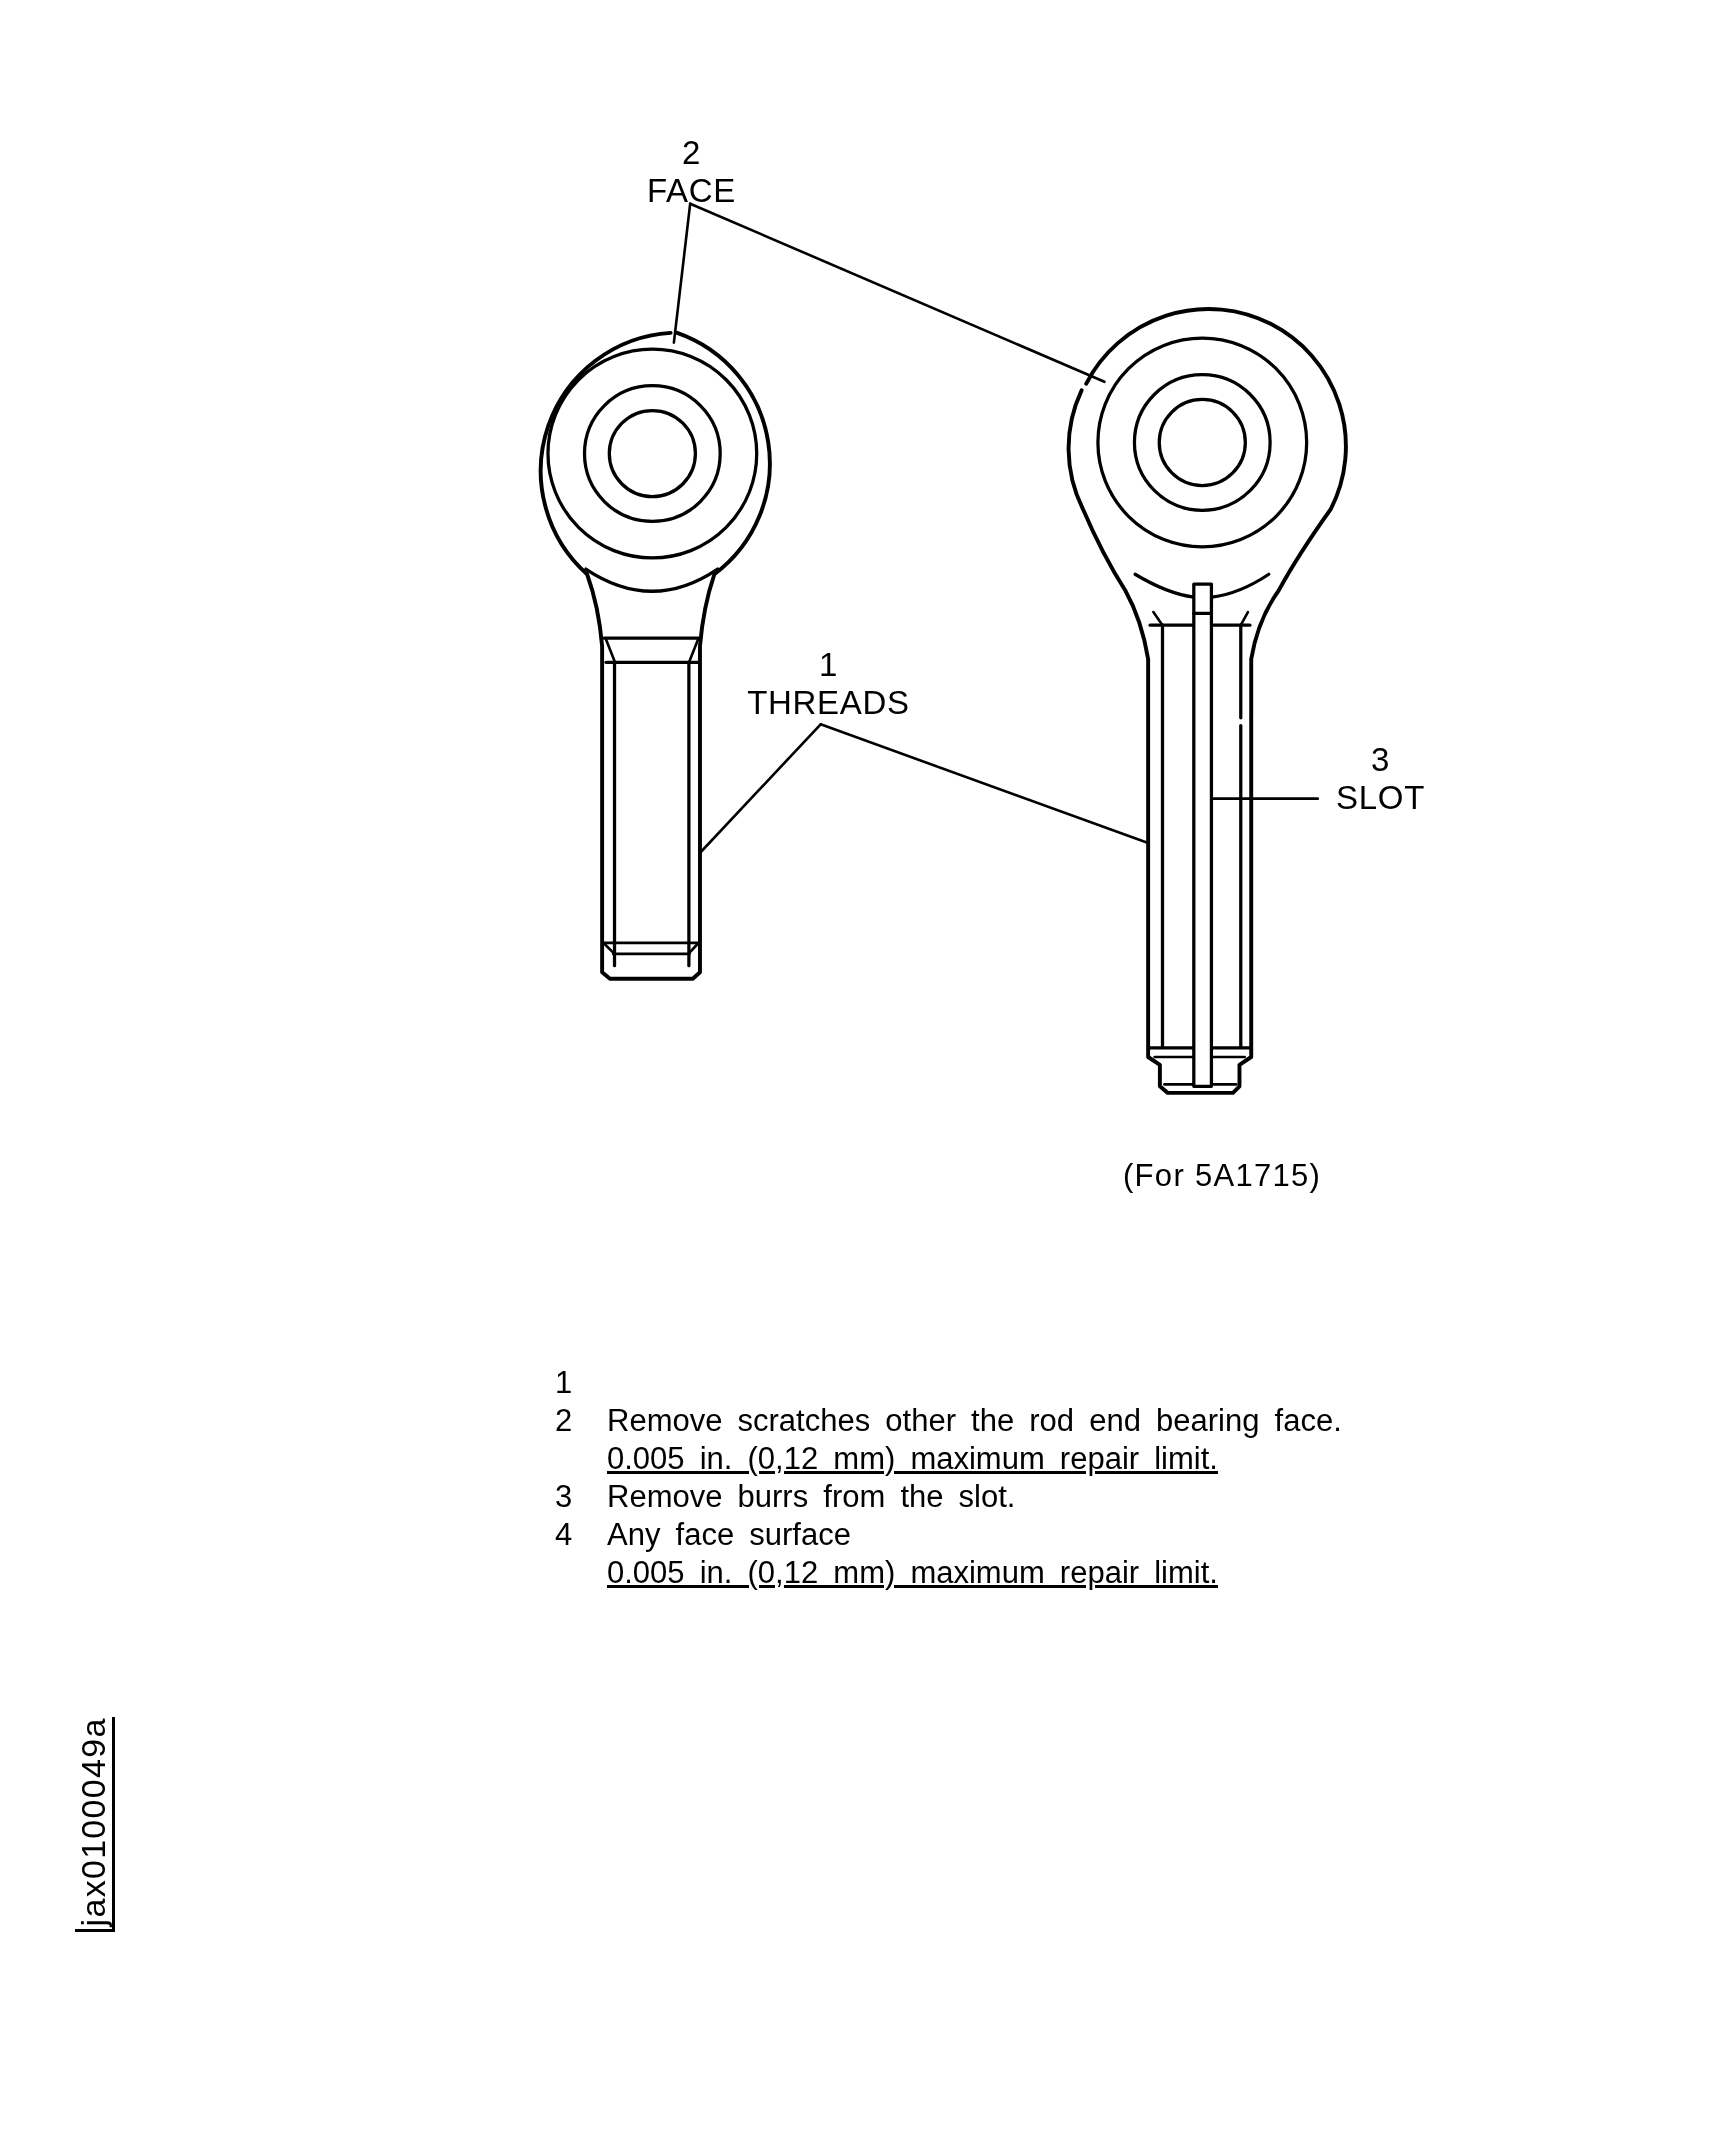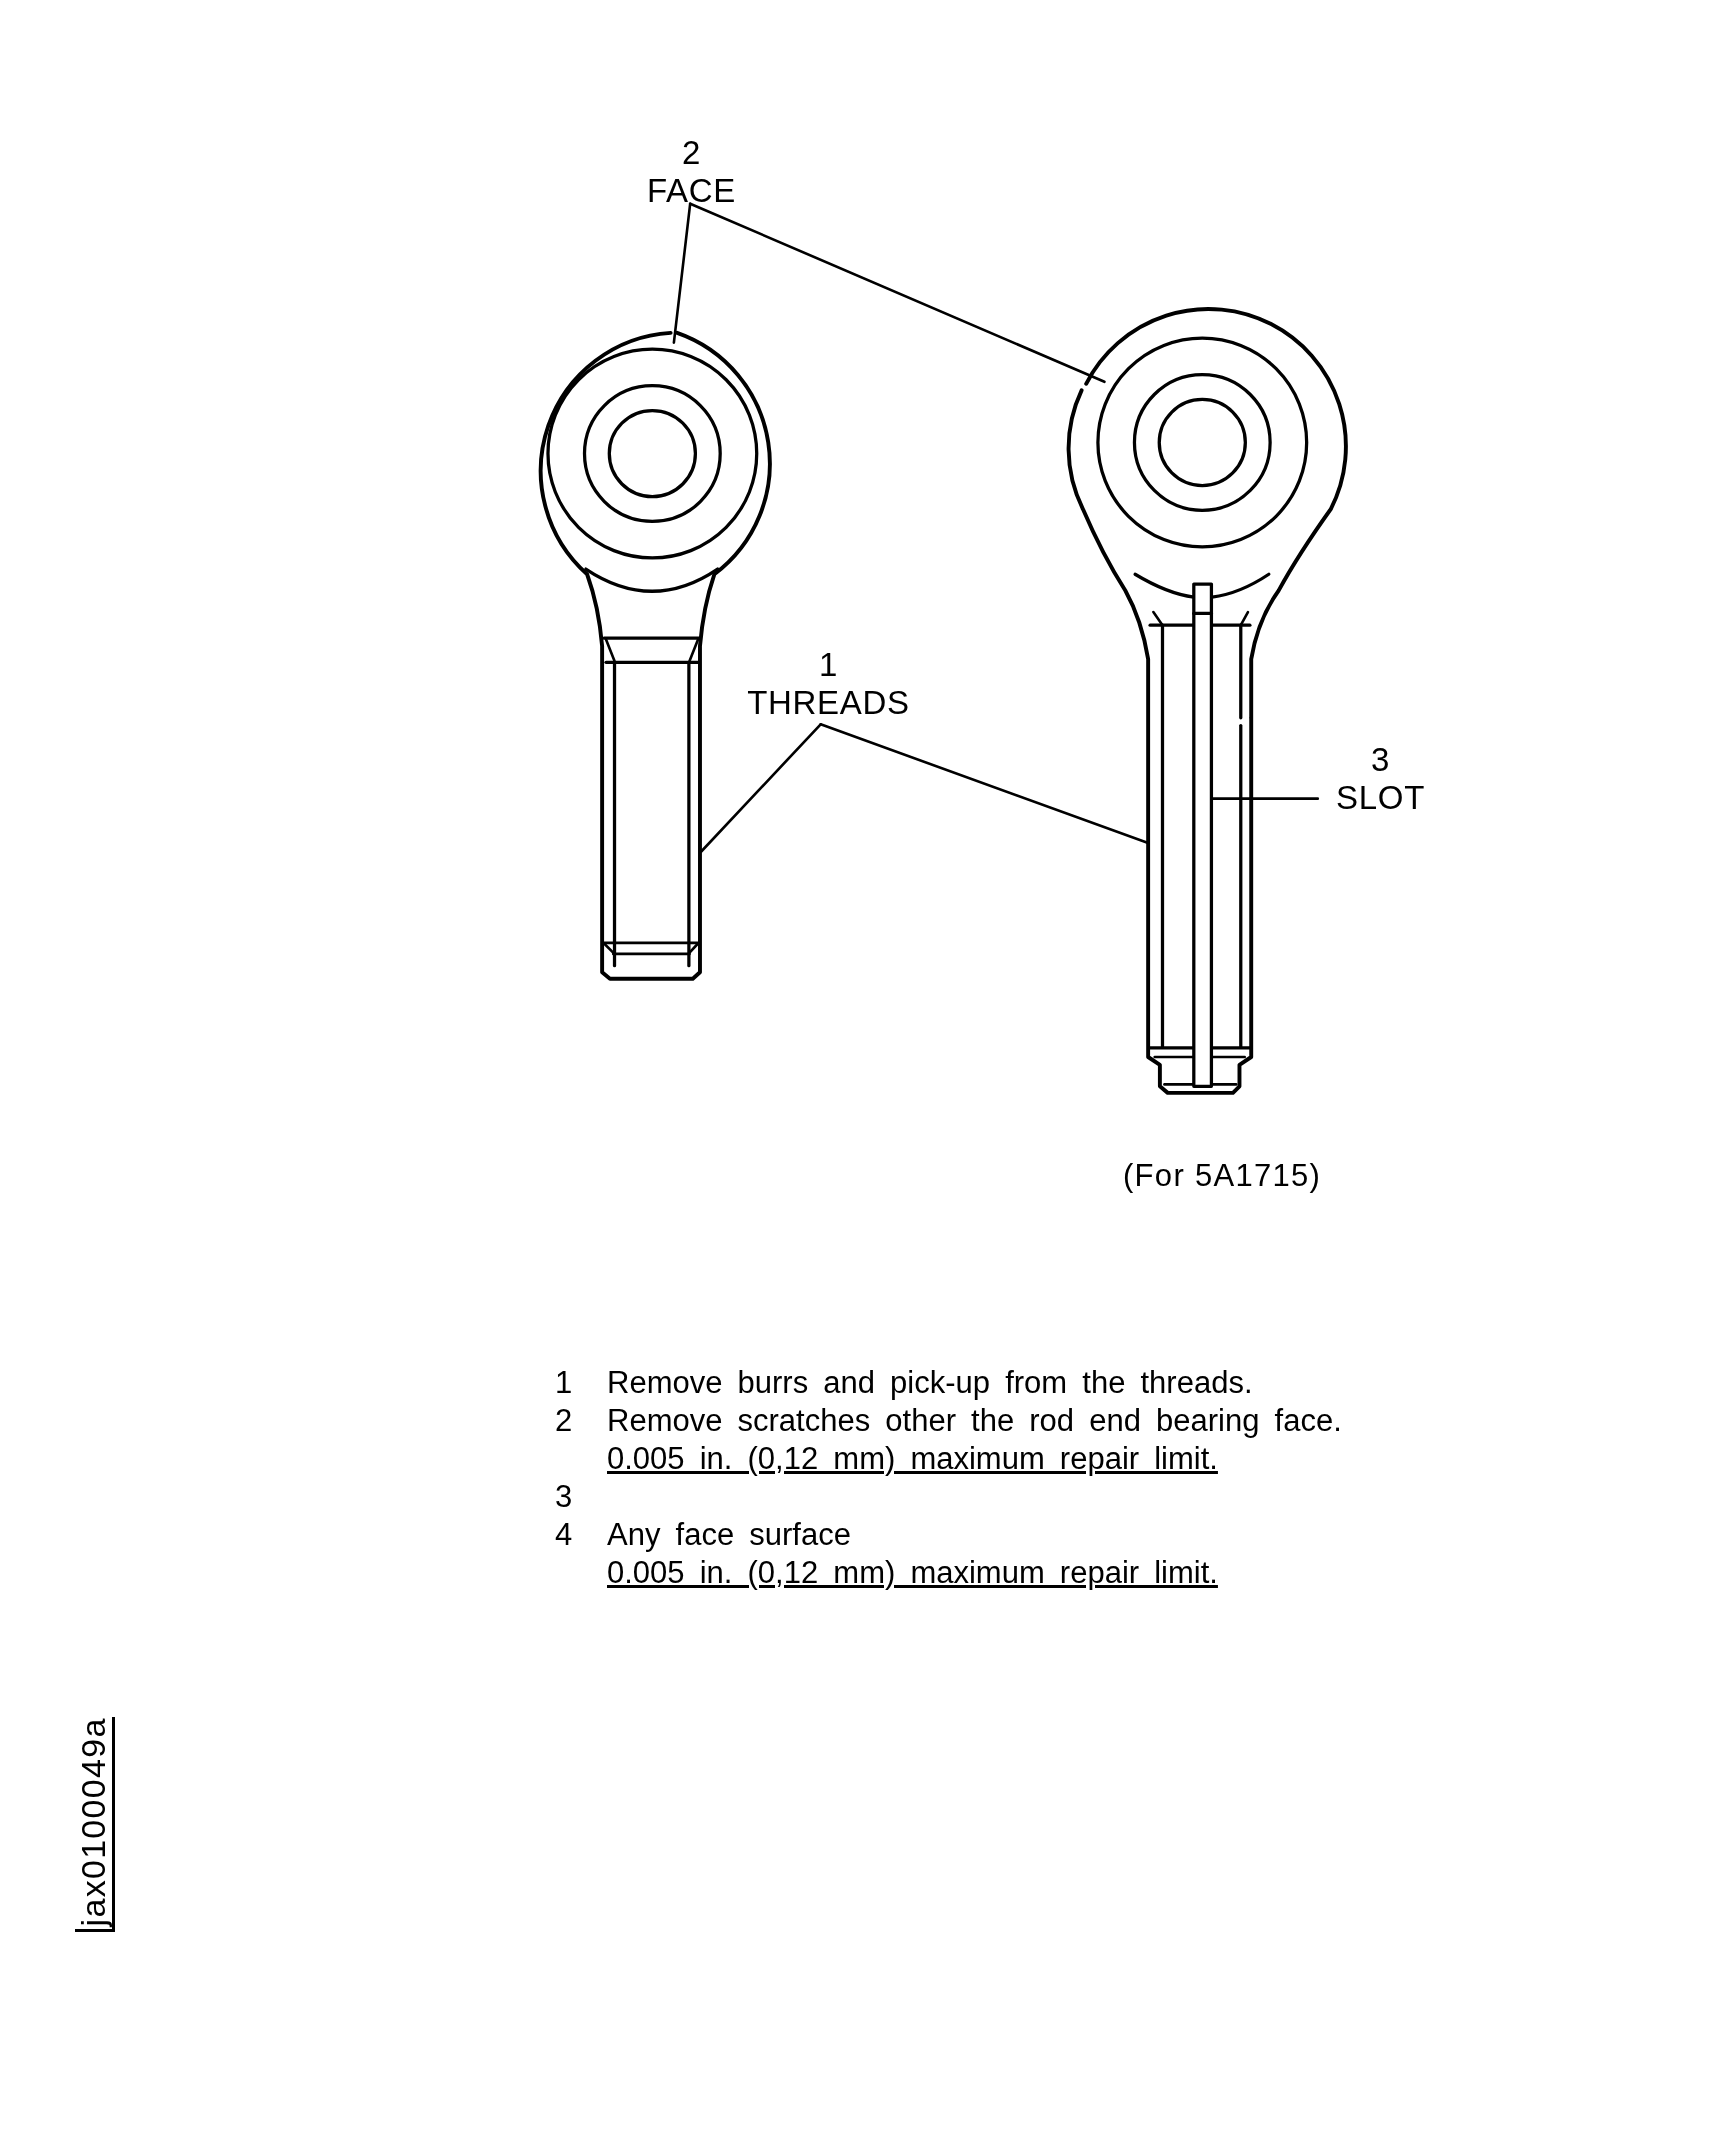--- a/index.html
+++ b/index.html
@@ -91,29 +91,29 @@
 <div class="lbl" style="left:1325px; top:741px; width:111px;">
   <div>3</div>
   <div>SLOT</div>
 </div>
 
 <div class="caption" style="left:1109px; top:1158px;margin-left:14px;">(For 5A1715)</div>
 
 <div class="notes">
   <div class="note-row">
     <span class="note-num">1</span>
-    <span class="note-text">Remove burrs and pick-up from the threads.</span>
   </div>
   <div class="note-row">
     <span class="note-num">2</span>
     <span class="note-text">Remove scratches other the rod end bearing face.</span>
   </div>
   <div class="note-sub">0.005 in. (0,12 mm) maximum repair limit.</div>
   <div class="note-row">
     <span class="note-num">3</span>
+    <span class="note-text">Remove burrs from the slot.</span>
   </div>
   <div class="note-row">
     <span class="note-num">4</span>
     <span class="note-text">Any face surface</span>
   </div>
   <div class="note-sub">0.005 in. (0,12 mm) maximum repair limit.</div>
 </div>
 
 <div class="figid">jax0100049a</div>
 

